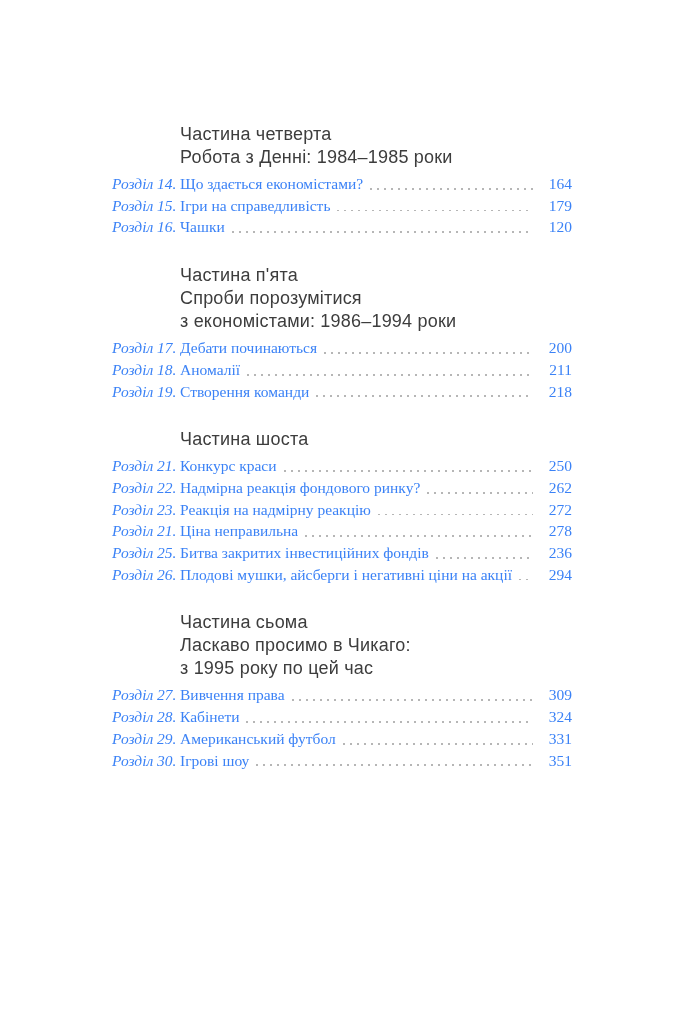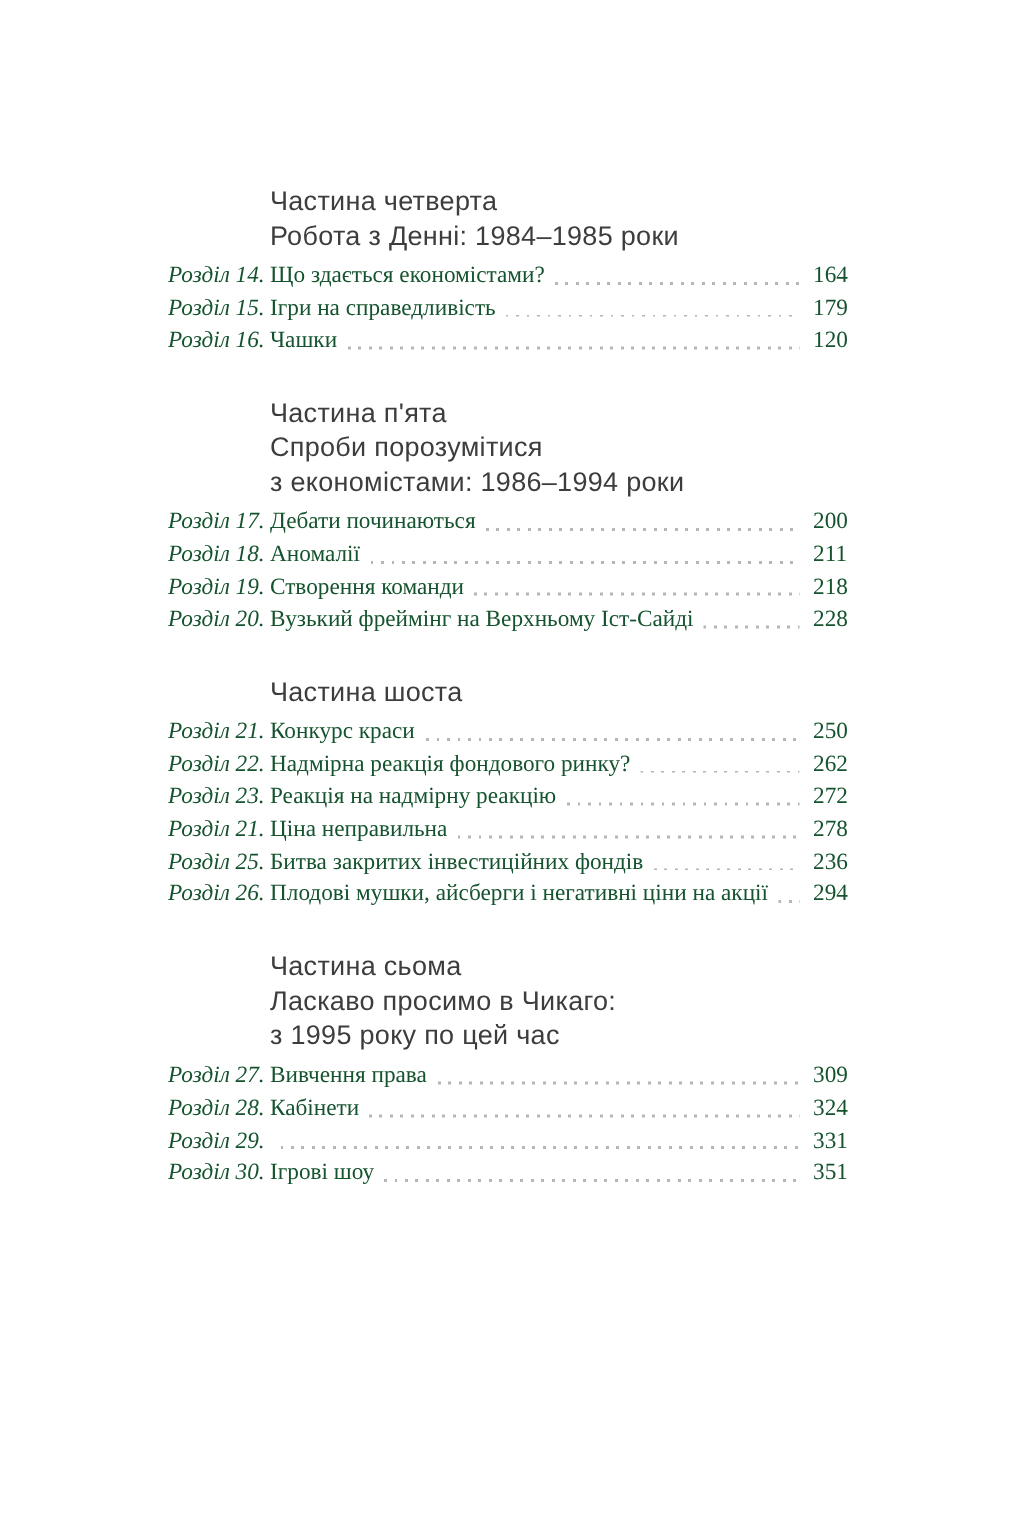--- a/index.html
+++ b/index.html
@@ -27,41 +27,42 @@
     letter-spacing: 0.2px;
     color: #3d3d3d;
   }
   .hline { display: block; }
   .row {
     display: flex;
     align-items: baseline;
     font-family: "Liberation Serif", "DejaVu Serif", serif;
     font-size: 15.5px;
     line-height: 21.7px;
-    color: #14532d;
+    color: #3b82f6;
     white-space: nowrap;
   }
   .label {
     flex: none;
     width: 68px;
     font-style: italic;
   }
   .title { flex: none; }
   .leader {
     flex: 1 1 auto;
     height: 1.8px;
     align-self: flex-end;
     margin: 0 9px 5px 7px;
     min-width: 10px;
     background-image: repeating-linear-gradient(to right,
       #b6b6b6 0, #b6b6b6 1.8px, transparent 1.8px, transparent 7px);
   }
   .pagenum {
     flex: none;
     width: 30px;
+    text-align: right;
     font-variant-numeric: oldstyle-nums;
   }
 </style>
 </head>
 <body>
 
 <div class="page">
   <div class="toc" id="toc">
       <section class="toc-section">
         <div class="heading">
@@ -103,26 +104,20 @@
           <span class="label">Розділ 18.</span>
           <span class="title">Аномалії</span>
           <span class="leader"></span>
           <span class="pagenum">211</span>
         </div>
         <div class="row">
           <span class="label">Розділ 19.</span>
           <span class="title">Створення команди</span>
           <span class="leader"></span>
           <span class="pagenum">218</span>
-        </div>
-        <div class="row">
-          <span class="label">Розділ 20.</span>
-          <span class="title">Вузький фреймінг на Верхньому Іст-Сайді</span>
-          <span class="leader"></span>
-          <span class="pagenum">228</span>
         </div>
       </section>
       <section class="toc-section">
         <div class="heading">
           <span class="hline">Частина шоста</span>
         </div>
         <div class="row">
           <span class="label">Розділ 21.</span>
           <span class="title">Конкурс краси</span>
           <span class="leader"></span>
@@ -172,20 +167,21 @@
           <span class="pagenum">309</span>
         </div>
         <div class="row">
           <span class="label">Розділ 28.</span>
           <span class="title">Кабінети</span>
           <span class="leader"></span>
           <span class="pagenum">324</span>
         </div>
         <div class="row">
           <span class="label">Розділ 29.</span>
+          <span class="title">Американський футбол</span>
           <span class="leader"></span>
           <span class="pagenum">331</span>
         </div>
         <div class="row">
           <span class="label">Розділ 30.</span>
           <span class="title">Ігрові шоу</span>
           <span class="leader"></span>
           <span class="pagenum">351</span>
         </div>
       </section>

